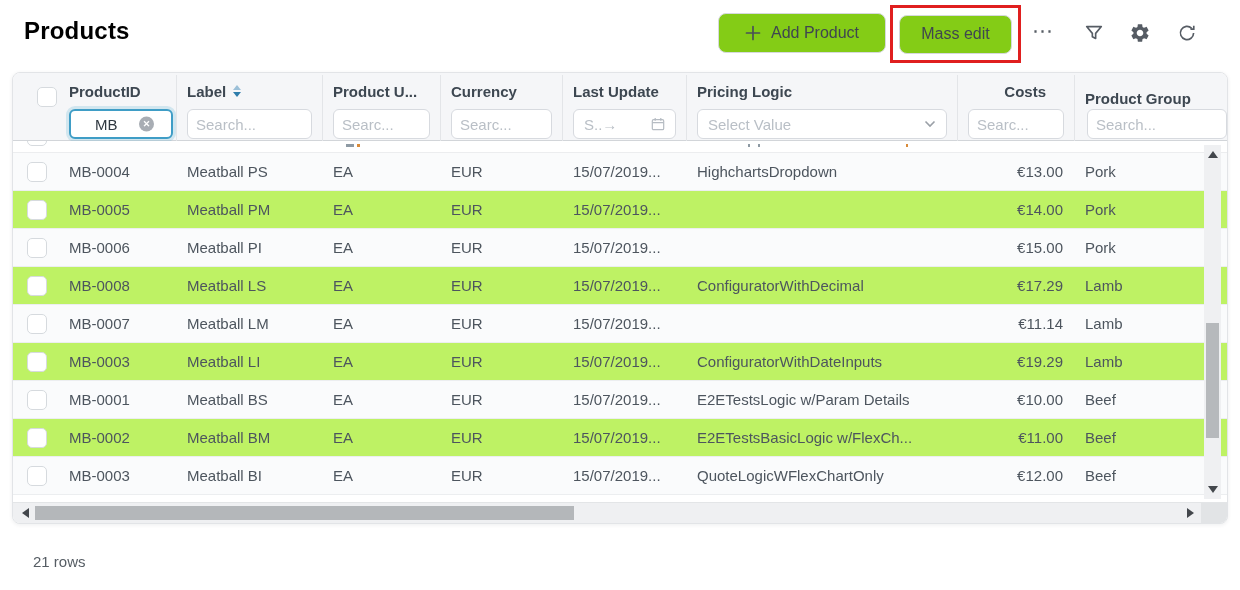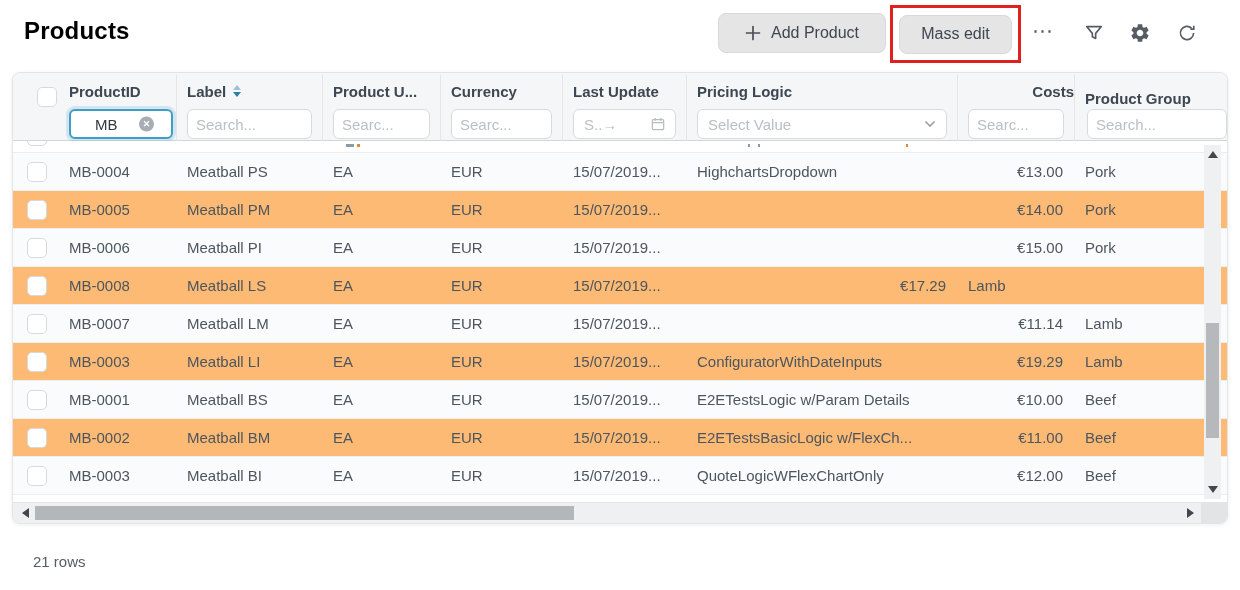--- a/index.html
+++ b/index.html
@@ -4,21 +4,21 @@
 <style>
   * { margin:0; padding:0; box-sizing:border-box; }
   html,body { background:#fff; }
   body { font-family:"Liberation Sans", sans-serif; }
   .stage { position:relative; width:1240px; height:590px; background:#fff; overflow:hidden; }
 
   
   .page-title { position:absolute; left:24px; top:17px; font-size:24px; font-weight:700; color:#000000; letter-spacing:.2px; }
 
   .btn { display:flex; align-items:center; justify-content:center; gap:10px;
-         background:#e5e5e5; border:1px solid #d6d9dd; border-radius:8px;
+         background:#84cc16; border:1px solid #d6d9dd; border-radius:8px;
          font-size:16px; color:#3f4650; cursor:pointer; font-family:inherit; }
   .btn-add { position:absolute; left:718px; top:13px; width:168px; height:40px; }
   .mass-edit-box { position:absolute; left:890px; top:5px; width:131px; height:58px;
                    border:3px solid #e01f1f; display:flex; align-items:center; justify-content:center; }
   .btn-mass { width:113px; height:39px; }
 
   .icon-btn { position:absolute; top:17px; width:32px; height:32px; display:flex; align-items:center;
               justify-content:center; background:transparent; border:none; cursor:pointer; color:#565c64; }
   .ellipsis { font-size:21px; color:#565c64; letter-spacing:1px; line-height:1; padding-bottom:6px; }
 
@@ -27,21 +27,21 @@
            border:1px solid #e2e4e7; border-radius:8px; background:#fff;
            box-shadow:0 1px 4px rgba(16,24,40,.07); overflow:hidden; }
 
   .grid-cols { display:grid; grid-template-columns:46px 118px 146px 118px 122px 124px 271px 117px 152px; }
 
   .thead { height:68px; background:#f5f6f8; border-bottom:1px solid #d2d5d9; }
   .labels-row { height:34px; align-items:end; padding-top:2px; }
   .th { display:flex; align-items:center; height:100%; padding-left:10px; font-size:15px; font-weight:700;
         color:#3d4751; border-right:1px solid #e3e5e8; white-space:nowrap; overflow:hidden;margin-top:10px; }
   .th.no-sep { border-right:none;align-items:flex-end; }
-  .th.right { justify-content:flex-end; padding-right:0; padding-left:0; }
+  .th.right { justify-content:flex-end; padding-right:28px; padding-left:0; }
   .filters-row { height:34px; align-items:center; }
   .filter-cell { position:relative; display:flex; align-items:center; height:100%; border-right:1px solid #e3e5e8; }
   .filter-cell.no-sep { border-right:none; }
 
   .f-input { height:30px; border:1px solid #d7dadf; border-radius:6px; background:#fff;
              font-size:15px; color:#3c434b; padding:0 8px; margin:0 10px; width:calc(100% - 20px);
              font-family:inherit; outline:none; }
   .f-input::placeholder { color:#b9bfc6; }
   .f-id { width:104px; margin:0 14px 0 10px; border:2px solid #3f9dc6; box-shadow:0 0 0 3px rgba(84,171,209,.22);
           padding-left:24px; color:#2f3840; }
@@ -66,21 +66,21 @@
   .partial-row { position:relative; height:12px; background:#fff; border-bottom:1px solid #ecedef; overflow:hidden; }
   .partial-checkbox { position:absolute; left:14px; top:-15px; width:20px; height:20px;
                       border:1.5px solid #d6dade; border-radius:5px; background:#fff; }
   .frag { position:absolute; bottom:5px; height:3px; background:#8e9aa4; }
   .frag.f1 { left:333px; width:8px; }
   .frag.f2 { left:344px; width:3px; background:#d98b3a; height:3px; }
   .frag.f3 { left:735px; width:2px; }
   .frag.f4 { left:745px; width:2px; }
   .frag.f5 { left:893px; width:2px; background:#d98b3a; }
 
-  .row { height:38px; align-items:center; border-bottom:1px solid #eceef0; font-size:15px; color:#4d555e; background:#fdba74; }
+  .row { height:38px; align-items:center; border-bottom:1px solid #eceef0; font-size:15px; color:#4d555e; background:#bef264; }
   .row.stripe { background:#fafbfc; }
   .cell { padding-left:10px; white-space:nowrap; overflow:hidden; text-overflow:ellipsis; }
   .cell.c-select { padding-left:0; }
   .cell.right { text-align:right; padding-right:12px; padding-left:0; }
   .checkbox { display:block; width:20px; height:20px; margin-left:14px; border:1.5px solid #d6dade;
               border-radius:5px; background:#fff; cursor:pointer; }
 
   
   .vscroll { position:absolute; top:4px; right:6px; width:17px; height:354px; background:#eff0f2; }
   .vthumb { position:absolute; left:2px; top:178px; width:13px; height:115px; background:#b6b9bc; }
@@ -284,20 +284,21 @@
     </div>
           <div class="grid-cols row">
       <div class="cell c-select">
               <span class="checkbox"></span>
             </div>
       <div class="cell">MB-0008</div>
       <div class="cell">Meatball LS</div>
       <div class="cell">EA</div>
       <div class="cell">EUR</div>
       <div class="cell">15/07/2019...</div>
+      <div class="cell">ConfiguratorWithDecimal</div>
       <div class="cell right">€17.29</div>
       <div class="cell">Lamb</div>
     </div>
           <div class="grid-cols row stripe">
       <div class="cell c-select">
               <span class="checkbox"></span>
             </div>
       <div class="cell">MB-0007</div>
       <div class="cell">Meatball LM</div>
       <div class="cell">EA</div>

